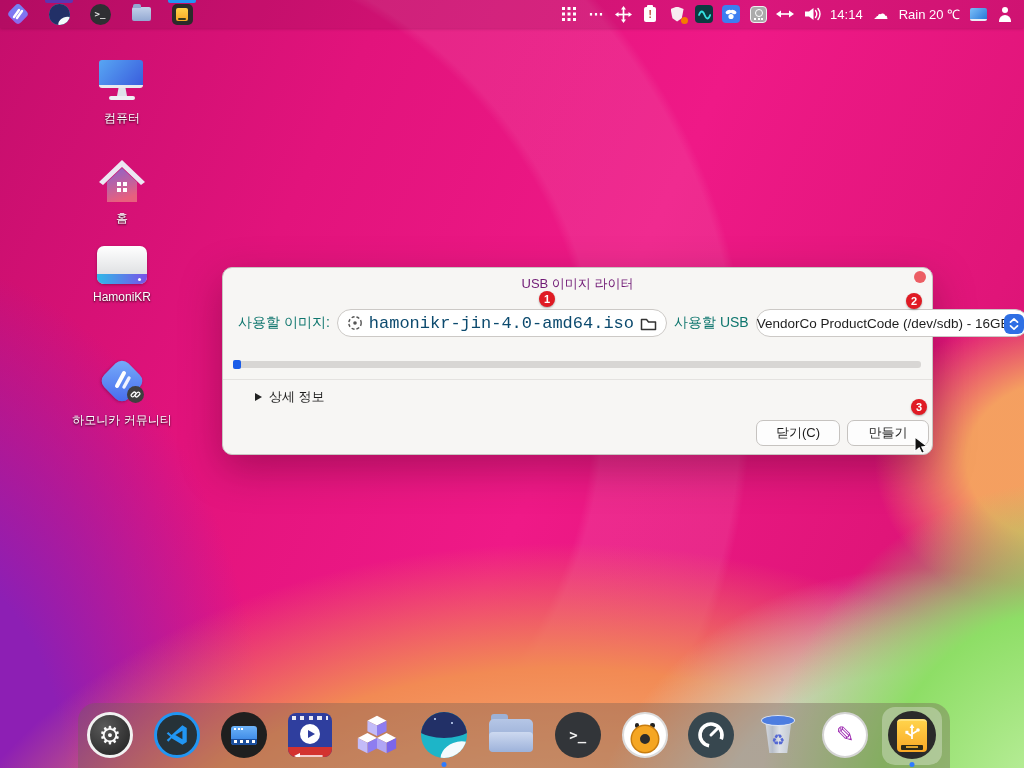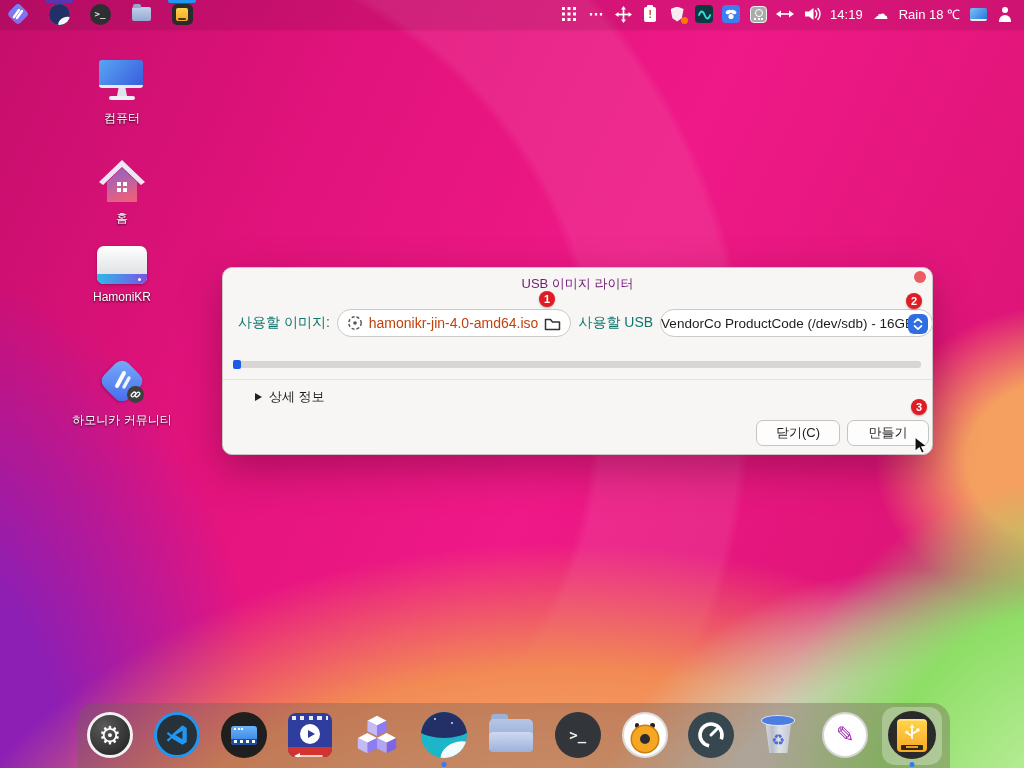--- a/index.html
+++ b/index.html
@@ -77,21 +77,21 @@
 
   
   .dialog { position:absolute; left:222px; top:267px; width:711px; height:188px; background:#f7f6f4;
       border:1px solid #c9c5c2; border-radius:10px; box-shadow:0 14px 40px rgba(60,0,30,0.35); z-index:50; }
   .win-title { position:absolute; top:7px; left:0; right:0; text-align:center; font-size:13px; color:#701a75; }
   .win-close { position:absolute; left:691px; top:3px; width:12px; height:12px; border-radius:50%; background:#ec5e64; }
   .dlg-row { position:absolute; left:15px; right:10px; top:41px; height:28px; display:flex; align-items:center; gap:7px; }
   .dlg-label { font-size:14px; color:#0f766e; white-space:nowrap; }
   .chooser { height:28px; border-radius:14px; background:#fff; border:1px solid #ccc9c6; display:flex; align-items:center;
       gap:6px; padding:0 9px; }
-  .chooser .fname { font-size:14px; color:#c2410c; white-space:nowrap; }
+  .chooser .fname { font-size:17px; color:#0c4a6e; white-space:nowrap;font-family:Liberation Mono, monospace; }
   .combo { position:relative; flex:1; height:28px; border-radius:14px; background:#fff; border:1px solid #ccc9c6;
       display:flex; align-items:center; justify-content:center; }
   .combo .cval { font-size:13.5px; color:#1e1e1e; white-space:nowrap; padding-right:18px; }
   .combo .spin { position:absolute; right:4px; top:3.5px; width:20px; height:20px; border-radius:6px; background:#2f6fe4;
       display:flex; align-items:center; justify-content:center; }
   .progress { position:absolute; left:10px; right:11px; top:93px; height:7px; border-radius:3px; background:#d8d6d4; }
   .progress .dot { position:absolute; left:0; top:-1px; width:8px; height:9px; border-radius:2px; background:#1a5ce8; }
   .dlg-sep { position:absolute; left:0; right:0; top:111px; border-top:1px solid #e4e2e0; }
   .expander { position:absolute; left:18px; top:120px; display:flex; align-items:center; gap:7px;margin-left:14px; }
   .expander .tri { width:0; height:0; border-left:7px solid #222; border-top:4.5px solid transparent; border-bottom:4.5px solid transparent; }
@@ -253,23 +253,23 @@
           <polygon points="18,6 13,2.5 13,9.5" fill="#fff"></polygon>
       </svg>
     </span>
     <span class="tray-ic">
       <svg width="18" height="16">
         <polygon points="2,5.5 6,5.5 10.5,2 10.5,14 6,10.5 2,10.5" fill="#fff"></polygon>
         <path d="M12.5 4.5 q2.6 3.5 0 7" stroke="#fff" stroke-width="1.4" fill="none" stroke-linecap="round"></path>
         <path d="M15 2.5 q4 5.5 0 11" stroke="#fff" stroke-width="1.4" fill="none" stroke-linecap="round"></path>
       </svg>
     </span>
-    <span class="txt-white">14:19</span>
+    <span class="txt-white">14:14</span>
     <span class="tray-ic" style="font-size:15px">☁</span>
-    <span class="txt-white">Rain 18 ℃</span>
+    <span class="txt-white">Rain 20 ℃</span>
     <span class="tray-ic">
         <span class="disp-ic"></span>
       </span>
     <span class="tray-ic">
         <span class="user-ic"></span>
       </span>
   </div>
 </div>
 
 <div class="desk-icon" style="left:70px; top:60px">

